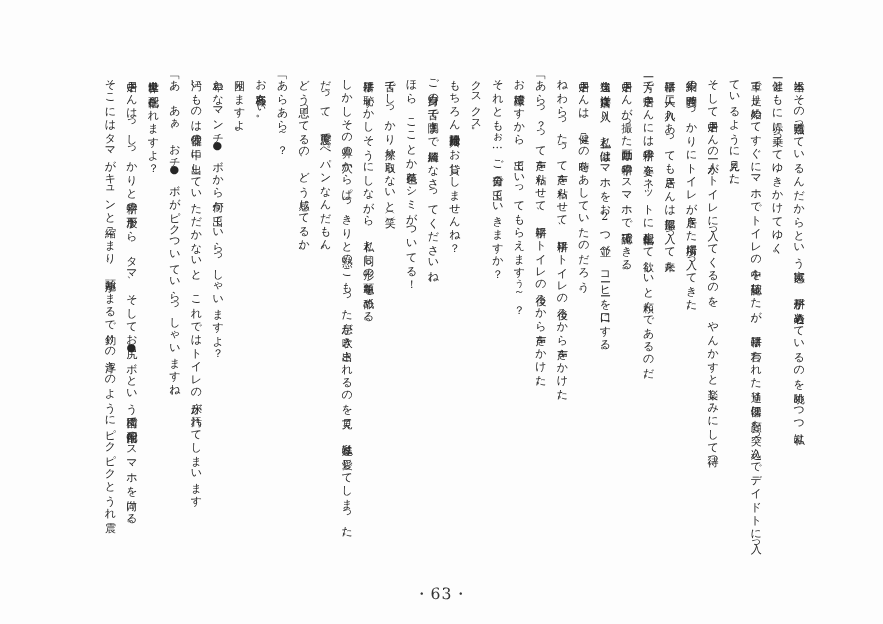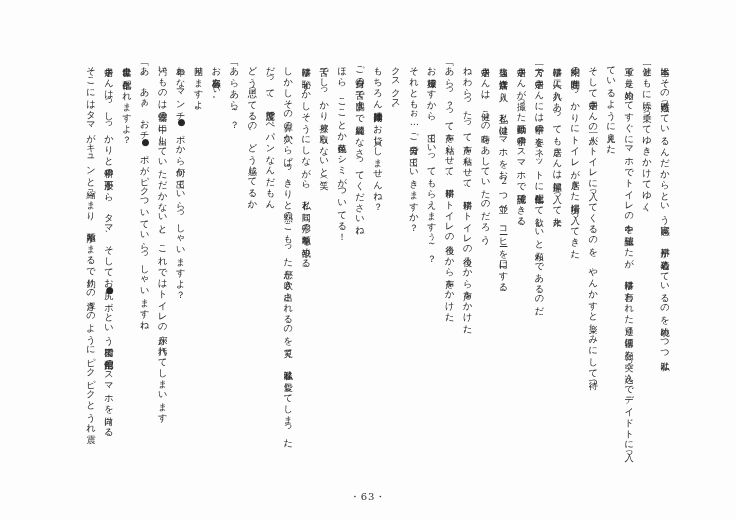--- a/index.html
+++ b/index.html
@@ -38,21 +38,21 @@
     color: #262626;
     white-space: pre-wrap;
     text-align: left;
   }
   .page-number {
     position: absolute;
     bottom: 16px;
     left: 0;
     right: 0;
     text-align: center;
-    font-size: 10px;
+    font-size: 13px;
     letter-spacing: 1px;
     color: #333;
     font-family: "DejaVu Serif", "Liberation Serif", serif;
   }
 </style>
 </head>
 <body>
 
 <div class="page">
   <div class="page-inner">

